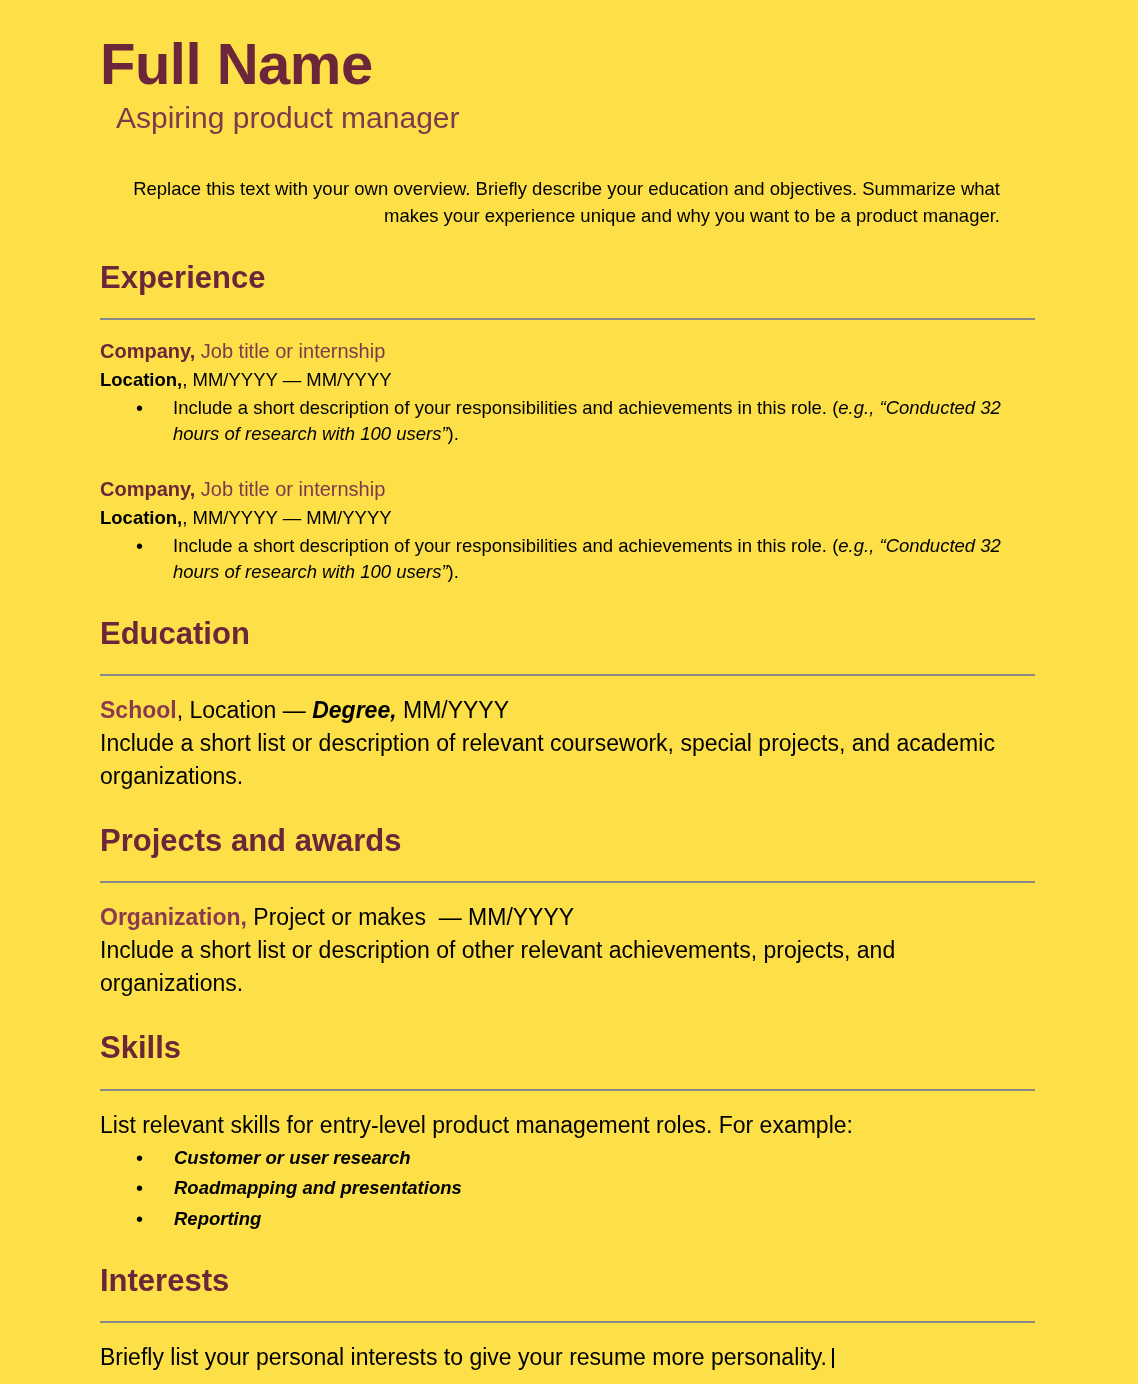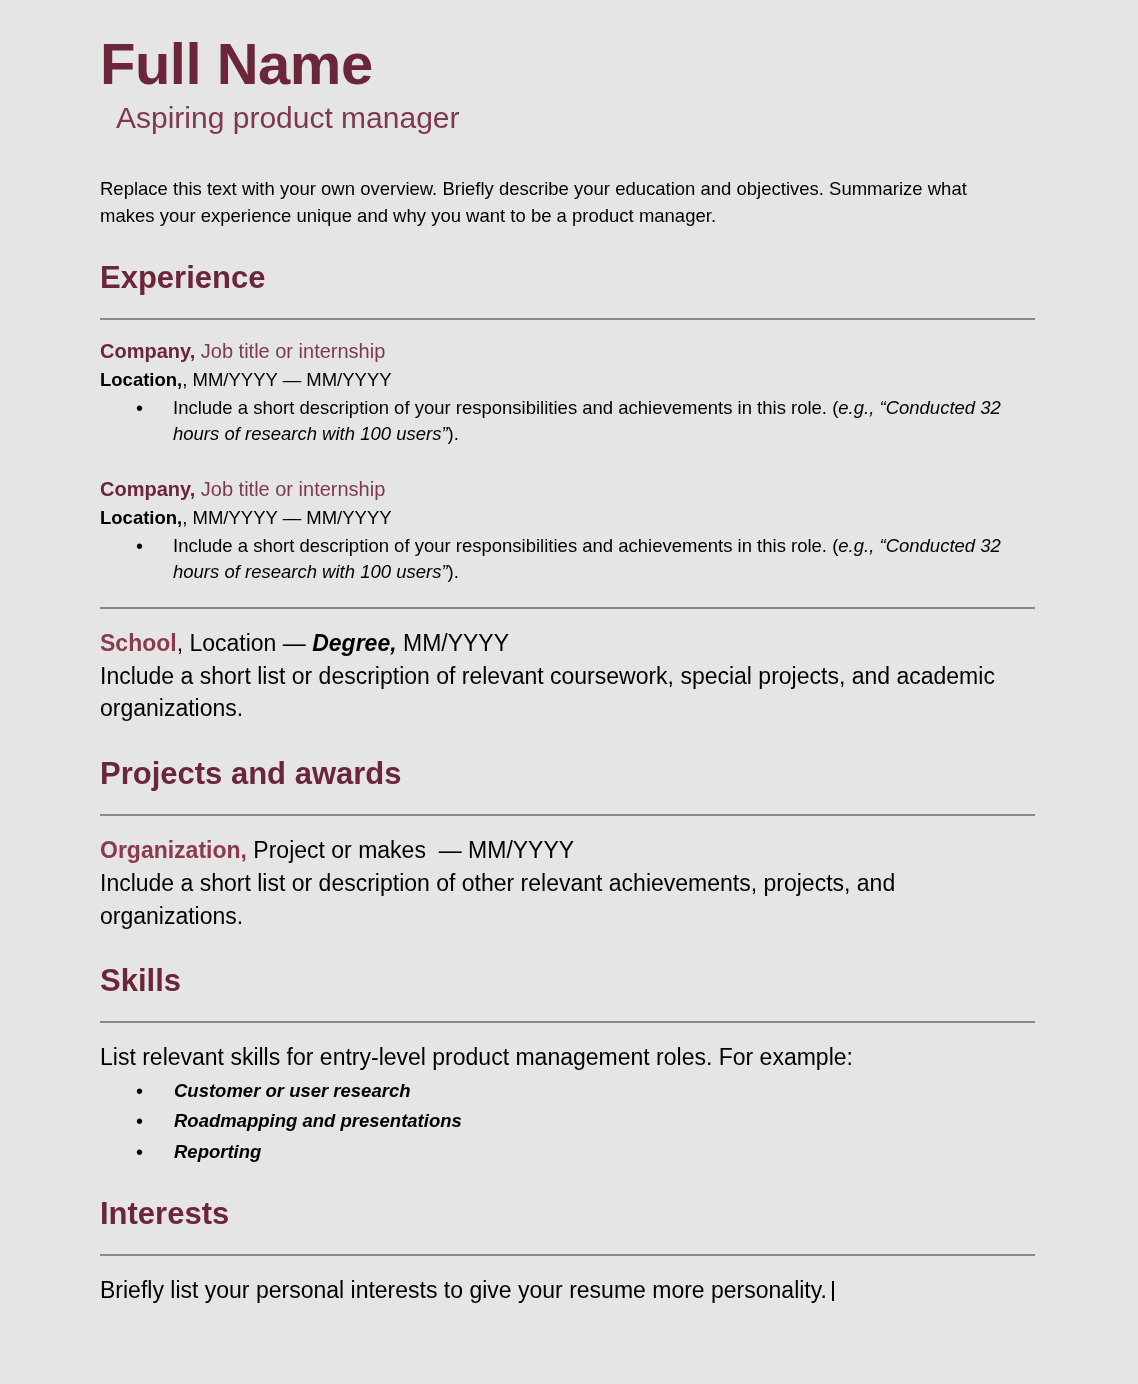--- a/index.html
+++ b/index.html
@@ -11,21 +11,21 @@
     width: 1138px;
     height: 1384px;
     font-family: "Liberation Sans", sans-serif;
     color: #000000;
     overflow: hidden;
   }
   .page {
     position: relative;
     width: 1138px;
     height: 1384px;
-    background: #e5e5e5;
+    background: #fde047;
     box-sizing: border-box;
     padding: 0;
   }
   .doc {
     position: absolute;
     left: 100px;
     top: 0;
     width: 936px;
   }
 
@@ -54,20 +54,21 @@
     line-height: 1.3;
   }
 
   
   .summary {
     font-size: 18.5px;
     line-height: 1.42;
     margin: 40px 0 0 0;
     color: #000;
     max-width: 900px;
+    text-align: right;
   }
 
   
   .section-heading {
     font-size: 31px;
     font-weight: bold;
     color: #6b2639;
     margin: 30px 0 0 0;
     line-height: 1.2;
   }
@@ -203,20 +204,21 @@
         <span class="org">Company</span><span class="org">, </span><span>Job title or internship</span>
       </div>
       <div class="entry-meta">
         <span class="loc">Location,</span><span>, MM/YYYY — MM/YYYY</span>
       </div>
       <ul class="bullets">
         <li><span>Include a short description of your responsibilities and achievements in this role. (</span><i>e.g.,</i> <i>“Conducted 32 hours of research with 100 users”</i><span>).</span></li>
       </ul>
     </div>
 
+    <h2 class="section-heading">Education</h2>
     <div class="rule"></div>
     <div class="line">
       <span class="school">School</span><span>, Location — </span><span class="degree">Degree,</span><span> MM/YYYY</span>
     </div>
     <div class="line tight">Include a short list or description of relevant coursework, special projects, and academic organizations.</div>
 
     <h2 class="section-heading">Projects and awards</h2>
     <div class="rule"></div>
     <div class="line">
       <span class="org-name">Organization,</span><span class="pre"> Project or makes  — MM/YYYY</span>

